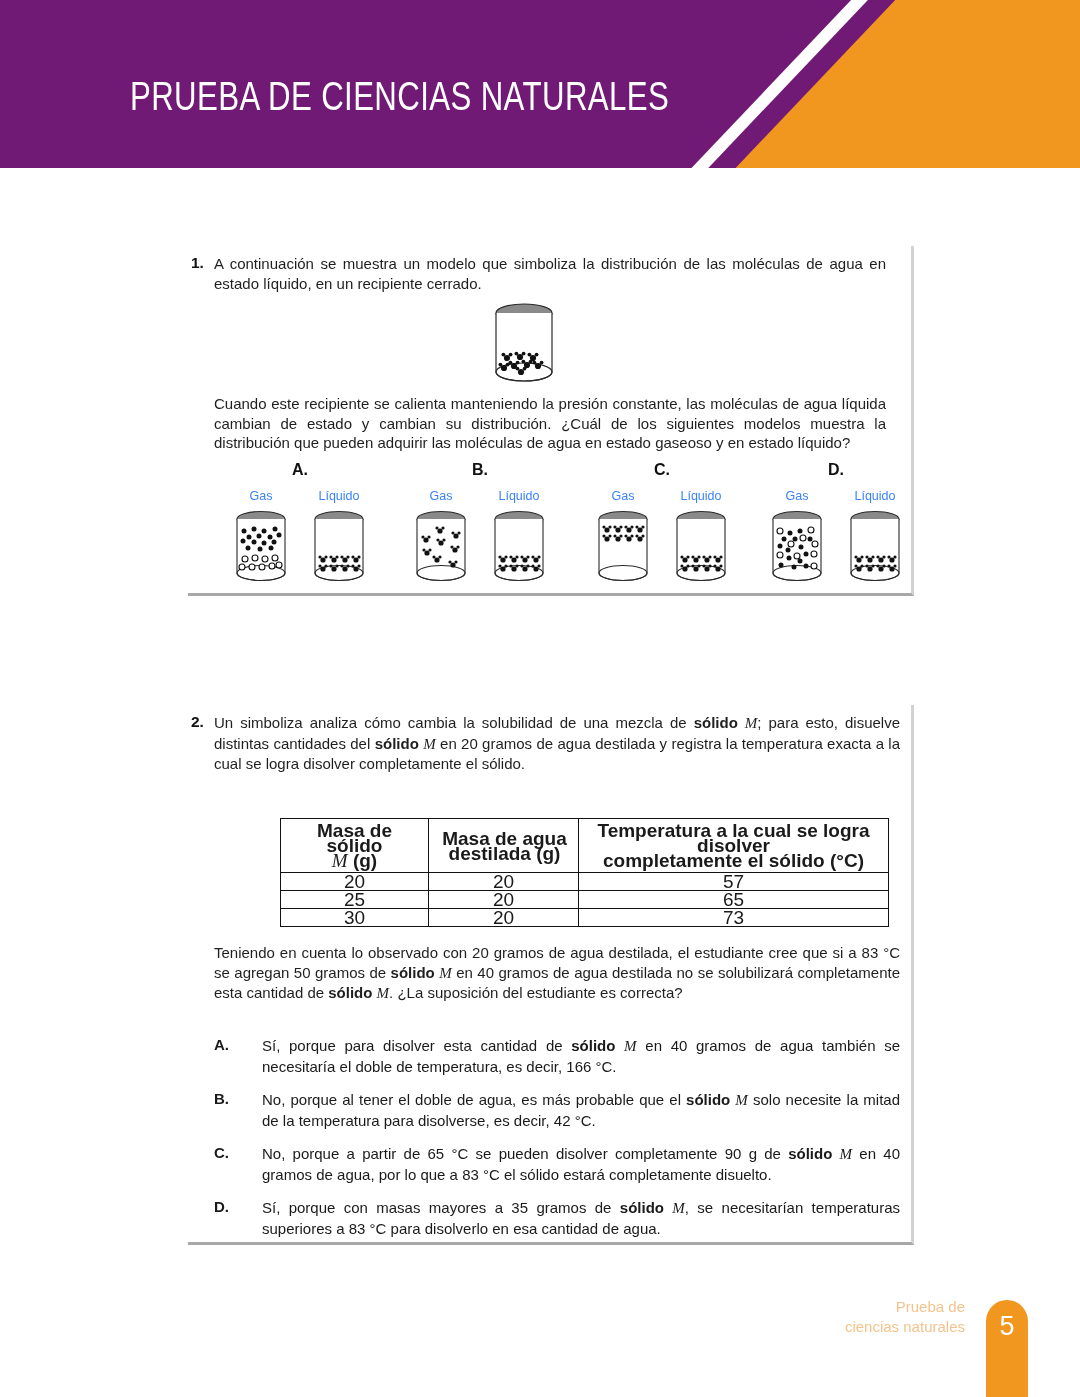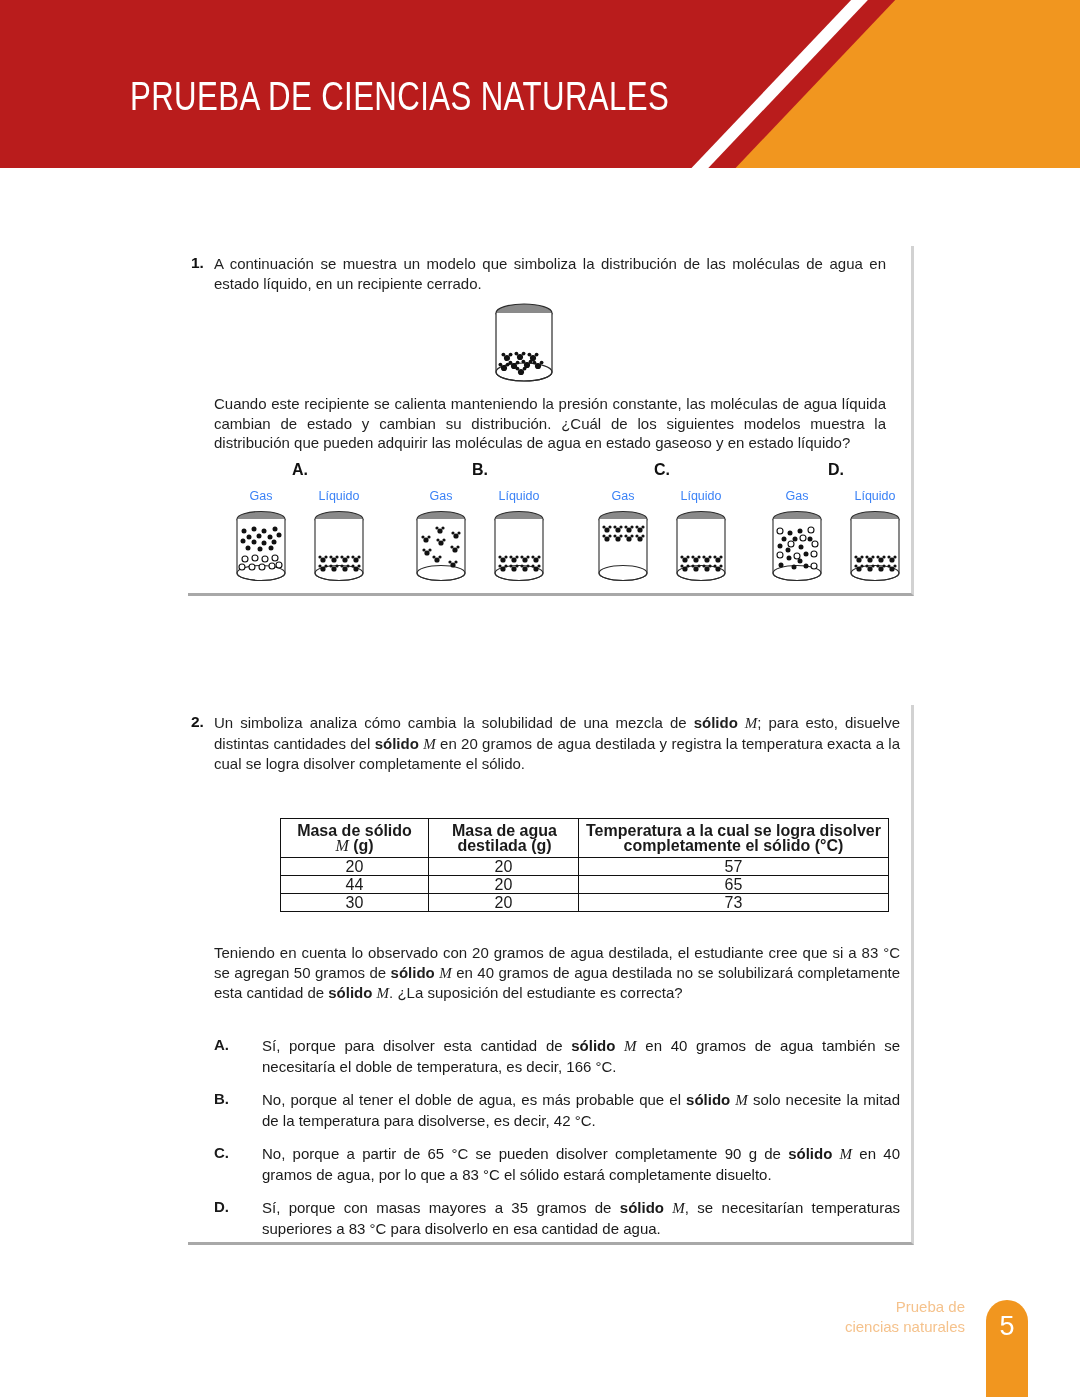--- a/index.html
+++ b/index.html
@@ -8,21 +8,21 @@
     background:#ffffff;
     font-family:"Liberation Sans", sans-serif;
     color:#1a1a1a;
     position:relative;
     overflow:hidden;
   }
 
   
   .header{
     position:absolute;left:0;top:0;width:1080px;height:168px;
-    background:#b91c1c;
+    background:#701a75;
     overflow:hidden;
   }
   .header-diag{
     position:absolute;top:0;right:0;width:420px;height:168px;
     background:#f1961f;
     clip-path:polygon(100% 0, 100% 100%, 18% 100%, 56% 0);
   }
   .header-stripe{
     position:absolute;top:0;right:0;width:420px;height:168px;
     clip-path:polygon(45.5% 0, 49.5% 0, 11.5% 100%, 7.5% 100%);
@@ -65,21 +65,21 @@
   .optlabel{
     font-weight:bold;font-size:16px;color:#111;text-align:center;
   }
   .statelabel{
     font-size:12.5px;color:#3b82f6;text-align:center;
   }
 
   
   table.data{
     border-collapse:collapse;
-    font-size:16px;
+    font-size:19px;
     table-layout:fixed;
   }
   table.data th{
     border:1.5px solid #111;
     font-weight:bold;
     padding:4px 6px;
     line-height:15px;
     text-align:center;
   }
   table.data td{
@@ -617,21 +617,21 @@
           </th>
         </tr>
       </thead>
       <tbody id="tbody-results">
           <tr class="first">
             <td>20</td>
             <td>20</td>
             <td>57</td>
           </tr>
           <tr>
-            <td>44</td>
+            <td>25</td>
             <td>20</td>
             <td>65</td>
           </tr>
           <tr>
             <td>30</td>
             <td>20</td>
             <td>73</td>
           </tr>
         </tbody>
     </table>

